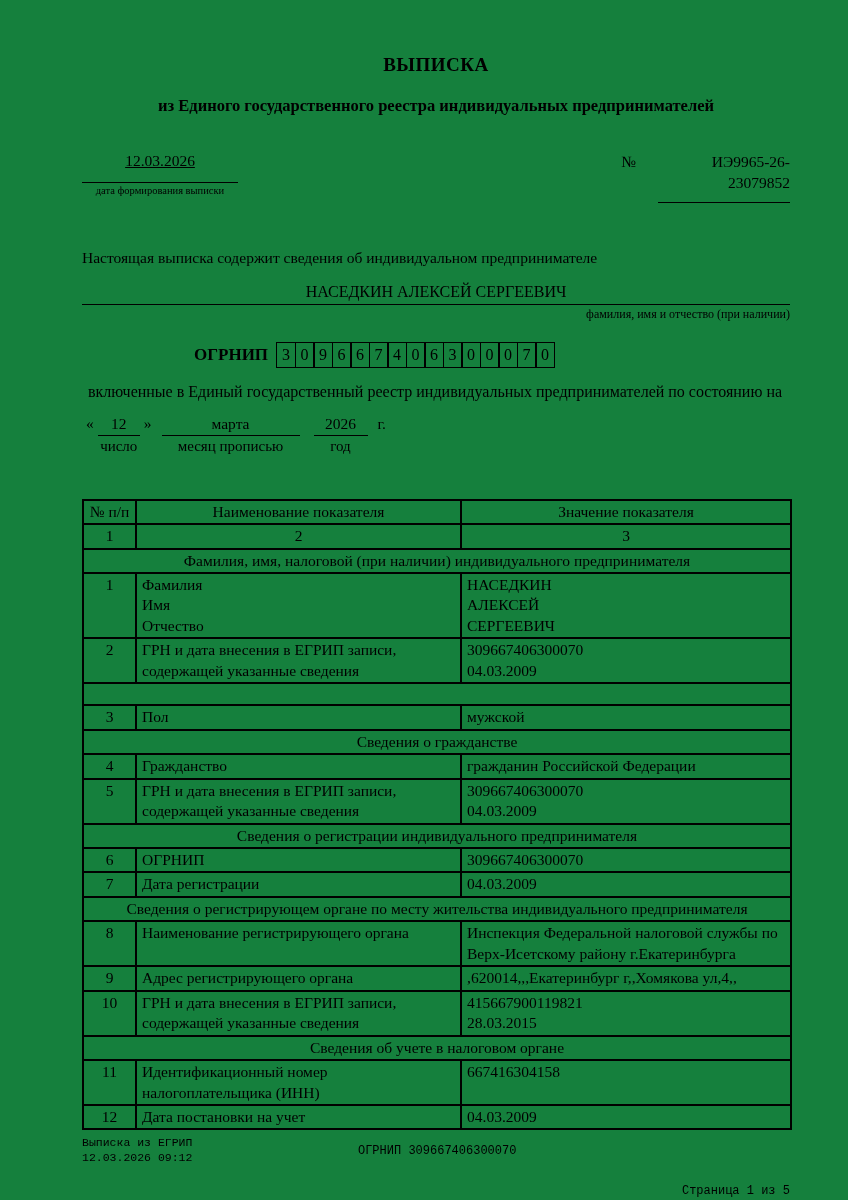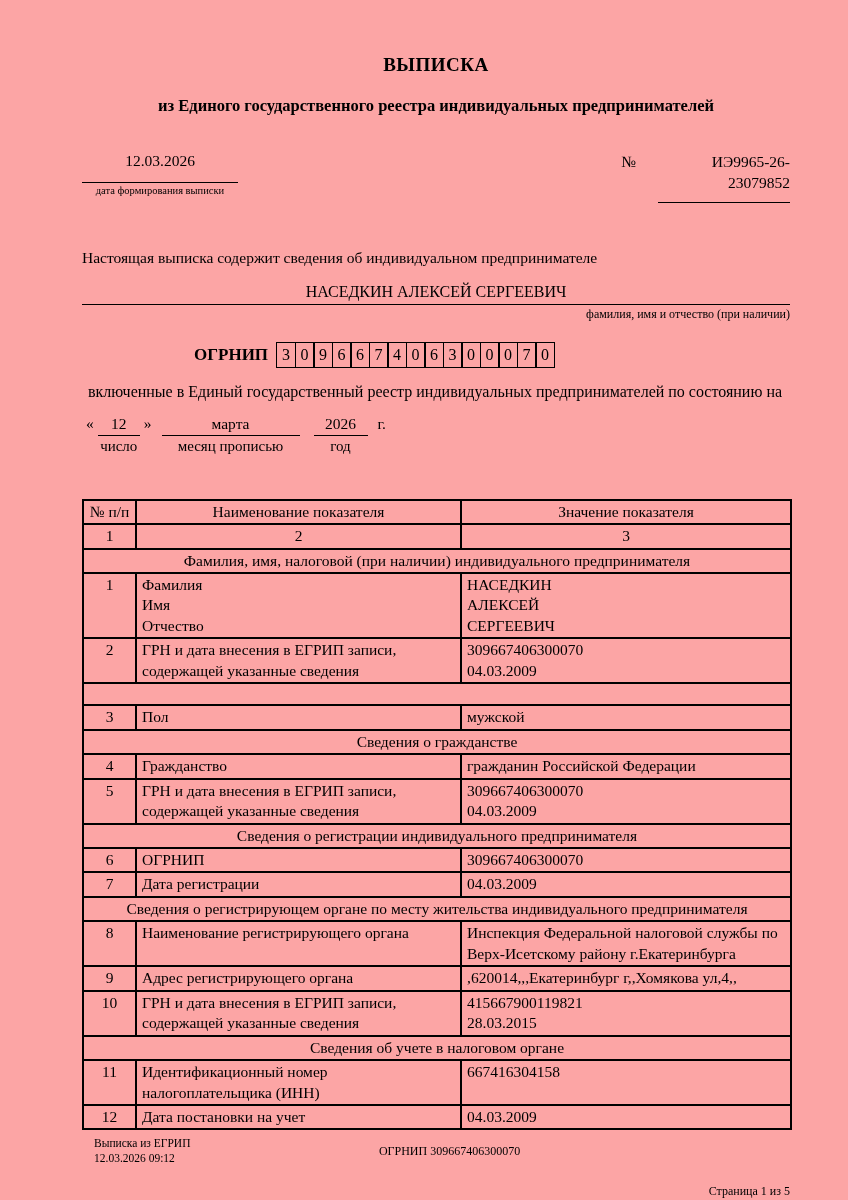--- a/index.html
+++ b/index.html
@@ -1,33 +1,33 @@
 <!DOCTYPE html>
 <html><head>
 <meta charset="utf-8">
 <style>
   * { margin:0; padding:0; box-sizing:border-box; }
   html,body { background:#e8e8e8; }
   .page {
     position:relative;
     width:848px; height:1200px;
     margin:0 auto;
-    background:#fca5a5;
+    background:#15803d;
     font-family:"Liberation Serif","DejaVu Serif",serif;
     color:#000;
     overflow:hidden;
   }
   .content { position:absolute; left:82px; top:0; width:708px; }
 
   .doc-title { margin-top:54px; text-align:center; font-size:19px; font-weight:bold; letter-spacing:.5px; }
   .doc-subtitle { margin-top:20px; text-align:center; font-size:16.5px; font-weight:bold; }
 
   .hdr-row { margin-top:36px; display:flex; justify-content:space-between; align-items:flex-start; }
   .date-block { width:156px; text-align:center; }
-  .date-value { font-size:15.5px; padding-bottom:12px; border-bottom:1.5px solid #000; }
+  .date-value { font-size:15.5px; padding-bottom:12px; border-bottom:1.5px solid #000;text-decoration:underline; }
   .date-caption { font-size:10.5px; padding-top:2px; }
   .num-block { display:flex; align-items:flex-start; gap:22px; }
   .num-sign { font-size:15.5px; padding-top:1px; }
   .num-col { width:132px; text-align:right; font-size:15.5px; line-height:1.35; border-bottom:1.5px solid #000; padding-bottom:8px; }
 
   .intro-line { margin-top:46px; font-size:15.5px; }
   .subject-name { margin-top:16px; text-align:center; font-size:16px; border-bottom:1.5px solid #000; padding-bottom:3px; }
   .name-caption { text-align:right; font-size:12px; padding-top:2px; }
 
   .ogrnip-row { margin-top:20px; margin-left:112px; display:flex; align-items:center; gap:8px; }
@@ -56,21 +56,21 @@
   table.main col.c2 { width:325px; }
   table.main col.c3 { width:330px; }
   table.main th, table.main td { border:2px solid #000; padding:1px 5px; vertical-align:top; line-height:1.32; font-weight:normal; }
   table.main th { }
   td.colnum { text-align:center; }
   td.rownum { text-align:center; }
   td.section { text-align:center; font-weight:bold; padding:2px 10px; }
   td.pre { white-space:pre-line; }
   tr.empty-row td { height:22px; }
 
-  .footer { position:absolute; left:94px; right:58px; top:1136px; display:flex; justify-content:space-between; align-items:flex-start; font-size:12px; }
+  .footer { position:absolute; left:82px; right:58px; top:1136px; display:flex; justify-content:space-between; align-items:flex-start; font-size:12px;font-family:Liberation Mono, monospace; }
   .footer .f-left { font-size:11.5px; line-height:1.3; }
   .footer .f-center { padding-top:8px; }
   .footer .f-right { padding-top:8px;margin-top:40px; }
 </style>
 </head>
 <body>
 
 <div class="page">
   <div class="content">
 

